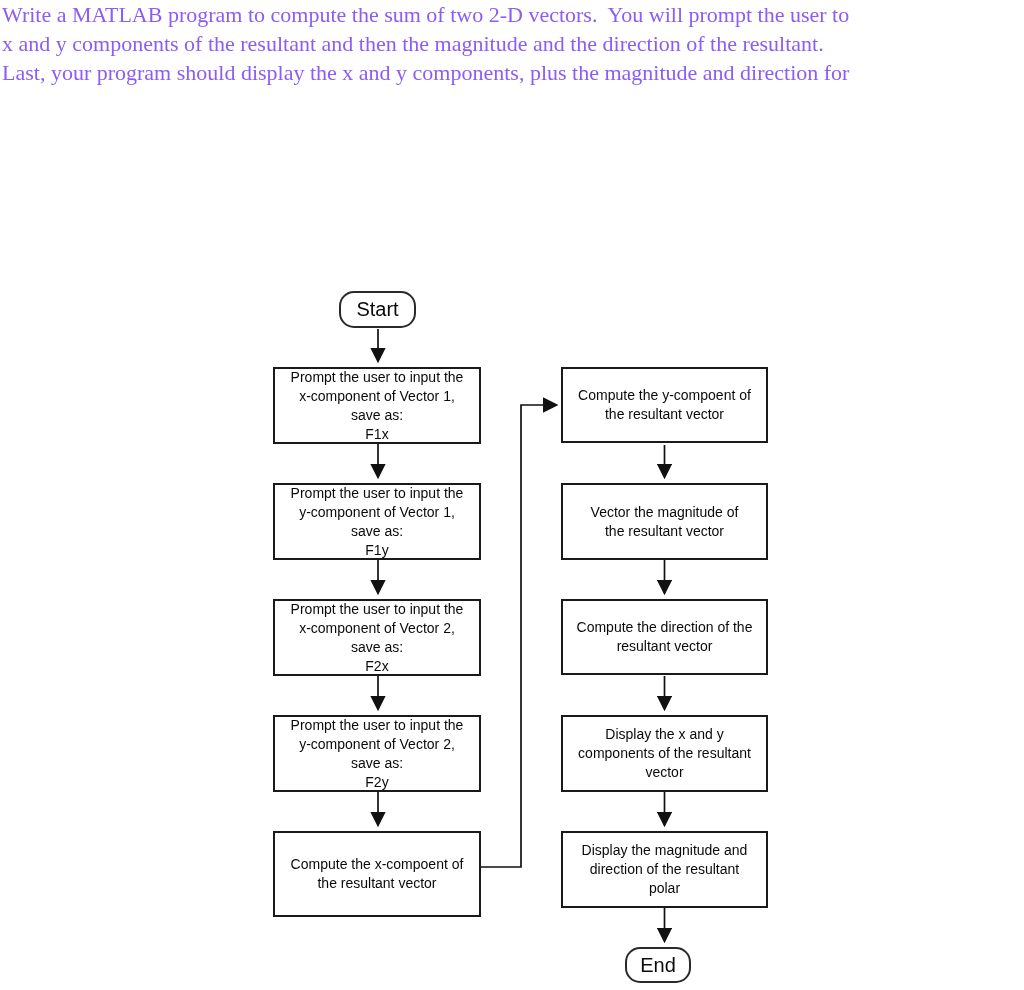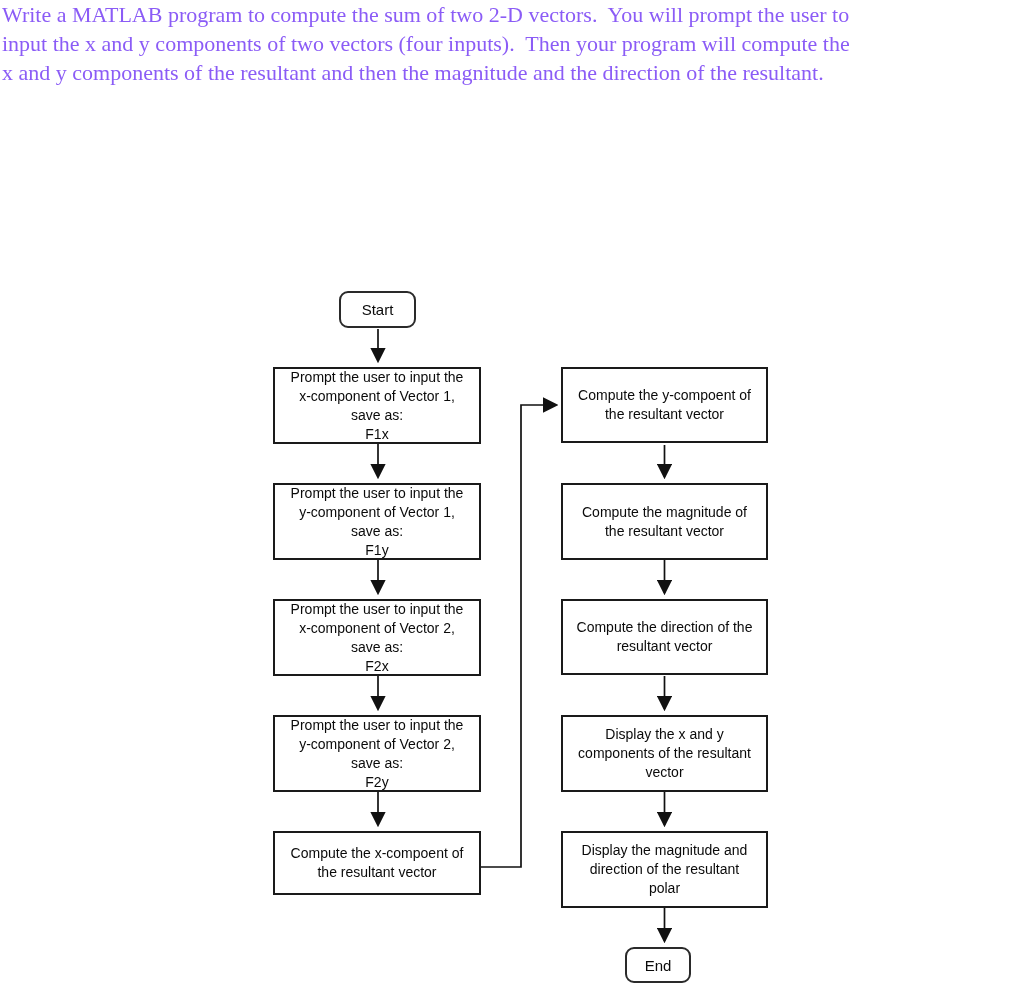--- a/index.html
+++ b/index.html
@@ -48,34 +48,34 @@
     align-items: center;
     justify-content: center;
     text-align: center;
     font-family: "Liberation Sans", sans-serif;
     font-size: 14px;
     line-height: 19px;
     color: #0a0a0a;
     white-space: pre-line;
   }
   .terminator {
-    border-radius: 9px;
+    border-radius: 15px;
     border-color: #2a2a2a;
-    font-size: 15px;
+    font-size: 20px;
   }
 </style>
 </head>
 <body>
 
 <div class="page">
 
   <div class="intro">
     <div class="intro-line">Write a MATLAB program to compute the sum of two 2-D vectors.  You will prompt the user to</div>
-    <div class="intro-line">input the x and y components of two vectors (four inputs).  Then your program will compute the</div>
     <div class="intro-line">x and y components of the resultant and then the magnitude and the direction of the resultant.</div>
+    <div class="intro-line">Last, your program should display the x and y components, plus the magnitude and direction for</div>
   </div>
 
   <div class="flowchart">
 
     <svg class="connectors" width="1024" height="990">
       <defs>
         <marker id="arrow" viewBox="0 0 10 10" refX="8.5" refY="5" markerWidth="9" markerHeight="9" orient="auto-start-reverse">
           <path d="M0 0 L10 5 L0 10 z" fill="#111111"></path>
         </marker>
       </defs>
@@ -109,27 +109,27 @@
     <div class="node" style="left:273px;top:599px;width:208px;height:77px;">Prompt the user to input the
 x-component of Vector 2,
 save as:
 F2x</div>
 
     <div class="node" style="left:273px;top:715px;width:208px;height:77px;">Prompt the user to input the
 y-component of Vector 2,
 save as:
 F2y</div>
 
-    <div class="node" style="left:273px;top:831px;width:208px;height:64px;">Compute the x-compoent of
+    <div class="node" style="left:273px;top:831px;width:208px;height:86px;">Compute the x-compoent of
 the resultant vector</div>
 
     <div class="node" style="left:561px;top:367px;width:207px;height:76px;">Compute the y-compoent of
 the resultant vector</div>
 
-    <div class="node" style="left:561px;top:483px;width:207px;height:77px;">Compute the magnitude of
+    <div class="node" style="left:561px;top:483px;width:207px;height:77px;">Vector the magnitude of
 the resultant vector</div>
 
     <div class="node" style="left:561px;top:599px;width:207px;height:76px;">Compute the direction of the
 resultant vector</div>
 
     <div class="node" style="left:561px;top:715px;width:207px;height:77px;">Display the x and y
 components of the resultant
 vector</div>
 
     <div class="node" style="left:561px;top:831px;width:207px;height:77px;">Display the magnitude and

